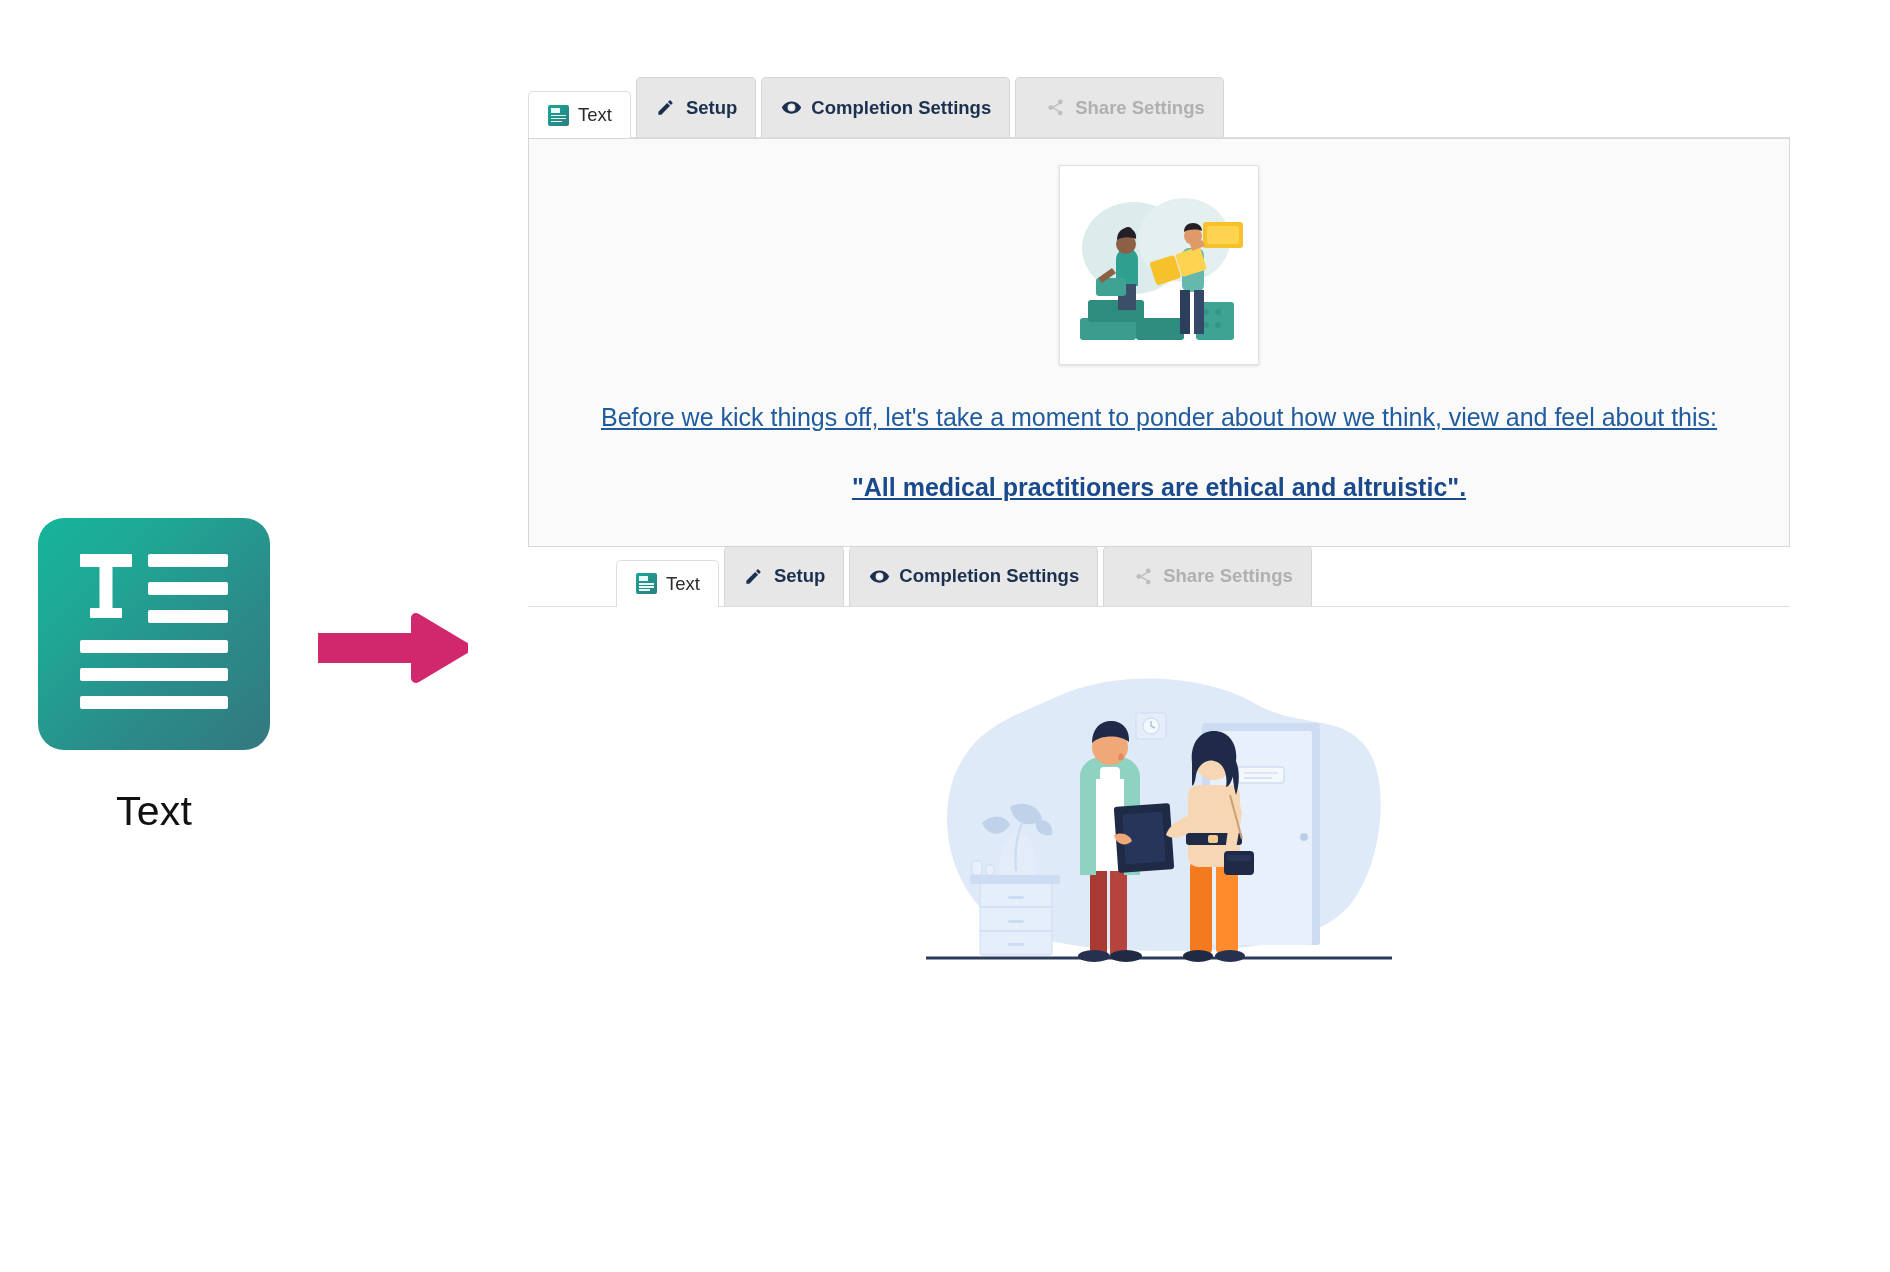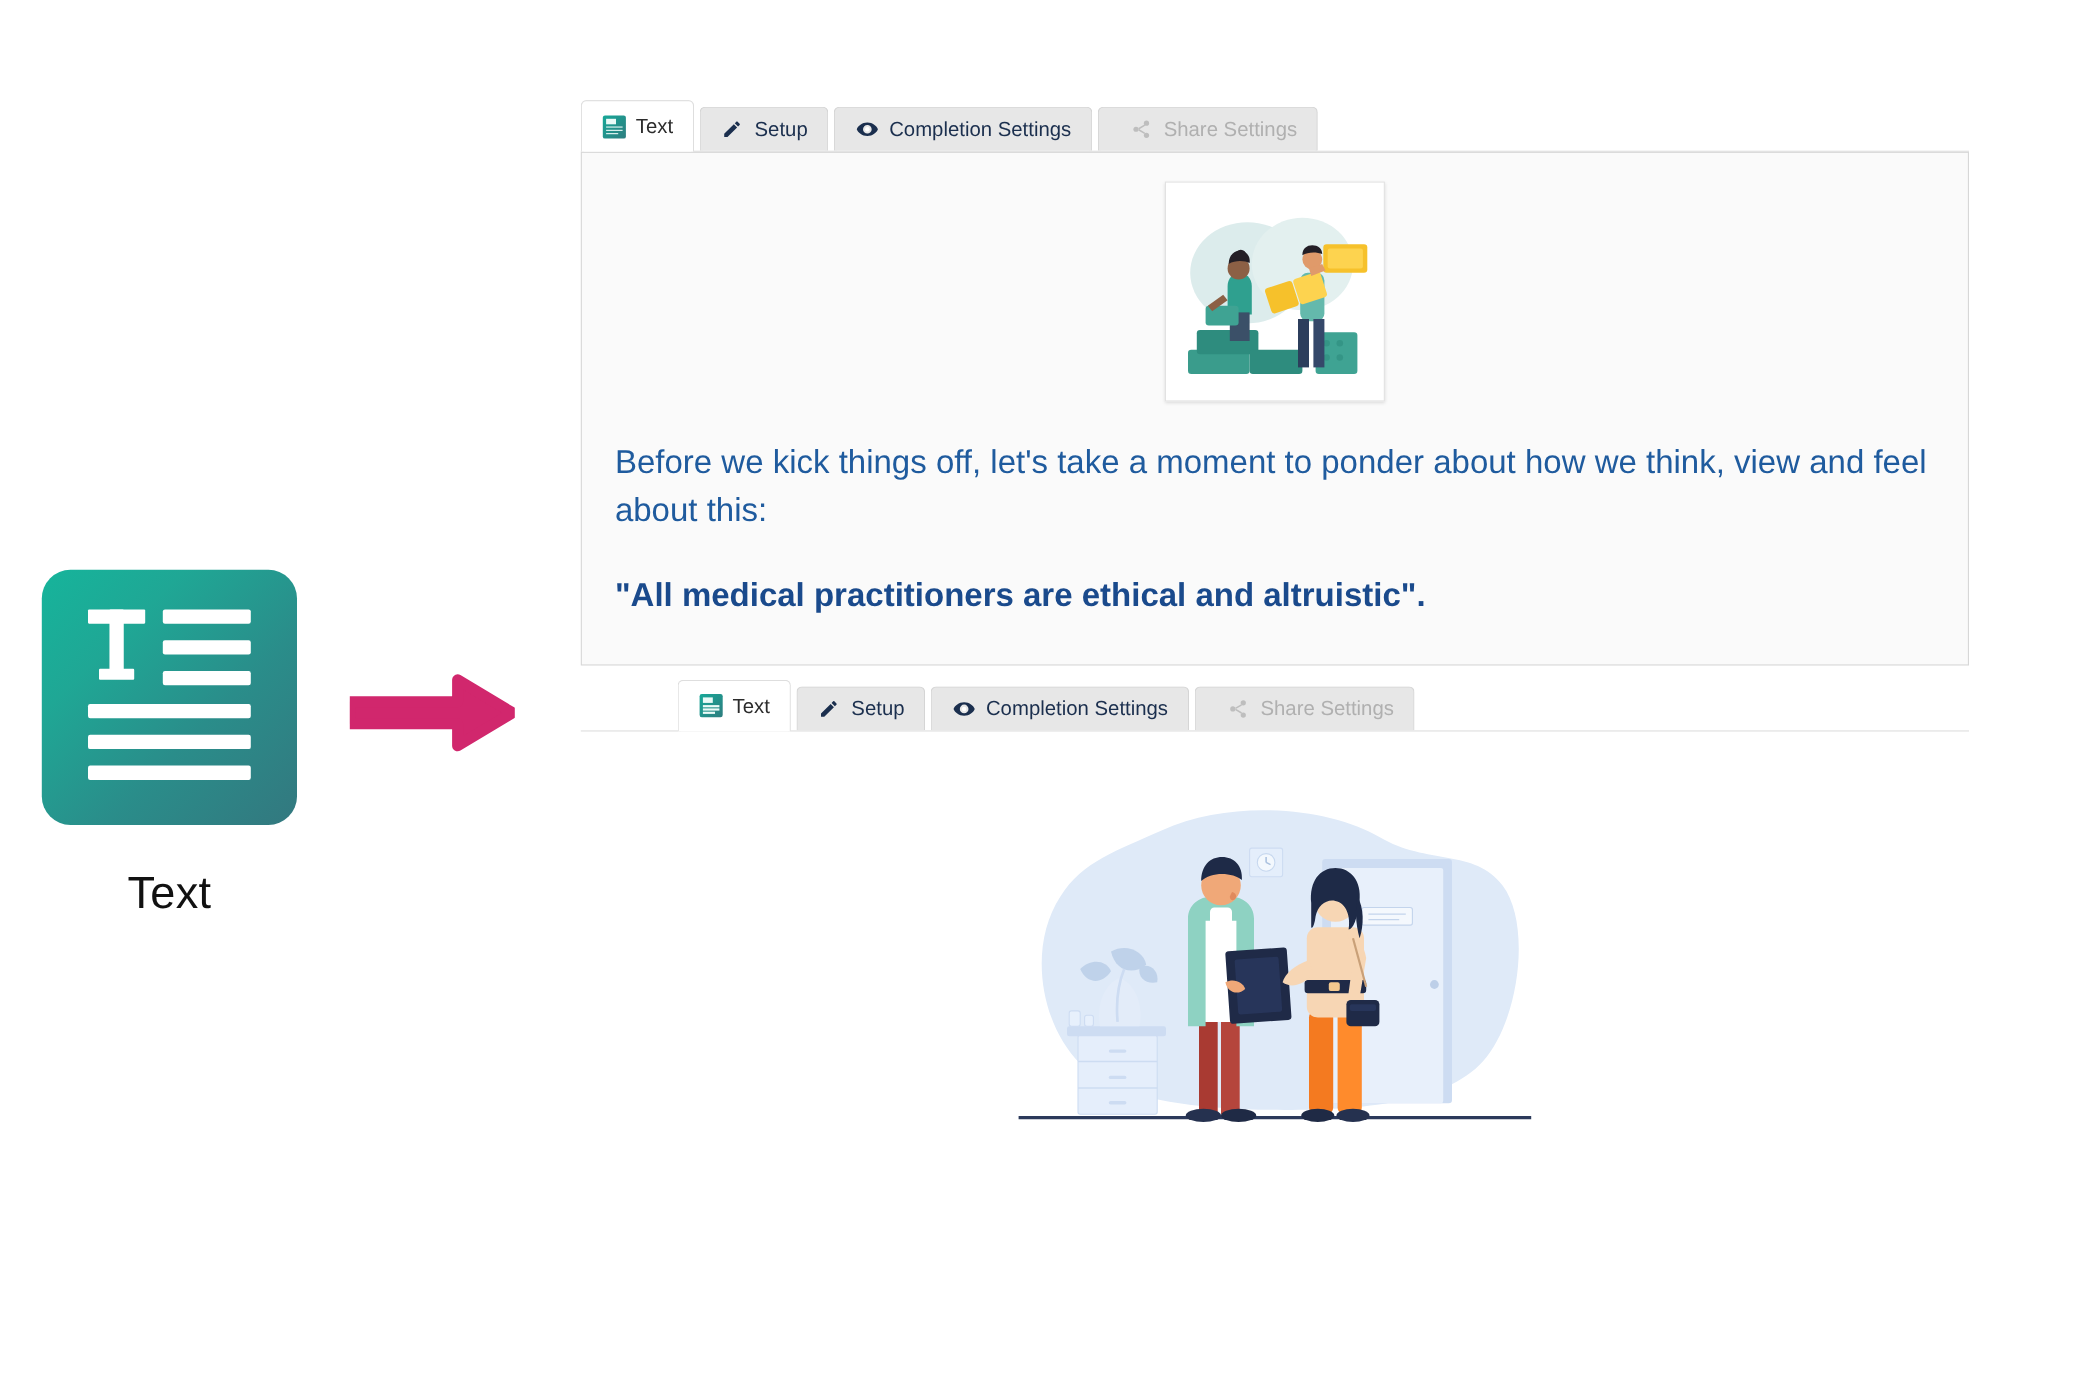--- a/index.html
+++ b/index.html
@@ -30,22 +30,22 @@
 
   
   #panel-area { position:absolute; left:528px; top:88px; width:1262px; }
 
   
   .tabstrip { position:relative; display:flex; align-items:flex-end;
               border-bottom:1px solid #dedede; padding-left:0; height:50px; }
   .tabstrip.indent { padding-left:88px; }
   .tab {
     display:flex; align-items:center; gap:9px;
-    height:40px; padding:0 18px;
-    font-size:18.5px; font-weight:normal; color:#1b2f4e;
+    height:60px; padding:0 18px;
+    font-size:18.5px; font-weight:bold; color:#1b2f4e;
     background:#e7e7e7; border:1px solid #d5d5d5; border-bottom:none;
     border-radius:5px 5px 0 0; margin-right:5px;
     white-space:nowrap; cursor:pointer; position:relative;
     font-family:"Liberation Sans", sans-serif;
   }
   .tab.active {
     background:#ffffff; border-color:#dedede; color:#2c2c2c; font-weight:normal;
     margin-bottom:-1px; height:47px;
   }
   .tab.disabled { color:#b0b0b0; cursor:default;padding-left:28px; }
@@ -65,23 +65,24 @@
     padding:26px 30px 40px;
   }
   .card-img-wrap { display:flex; justify-content:center; }
   .img-frame {
     background:#fff; border:1px solid #e2e2e2;
     box-shadow:0 1px 3px rgba(0,0,0,.13);
     padding:4px; line-height:0;
   }
 
   .para {
-    color:#1f5b9e;
-    font-size:30px; line-height:1.45; margin:0;
+    text-align:center; color:#1f5b9e;
+    font-size:25px; line-height:1.45; margin:0;
     font-family:"Liberation Sans", sans-serif;
+    text-decoration:underline;
   }
   .para.lead { margin-top:34px; }
   .para.quote { margin-top:34px; font-weight:bold; color:#1a4a8c; }
 
   .block2 { margin-top:10px; }
   .block2-body { padding:28px 96px 0; }
   .para.body2 { line-height:1.62; }
   .img2-wrap { display:flex; justify-content:center; margin-top:40px; }
 </style>
 </head>

